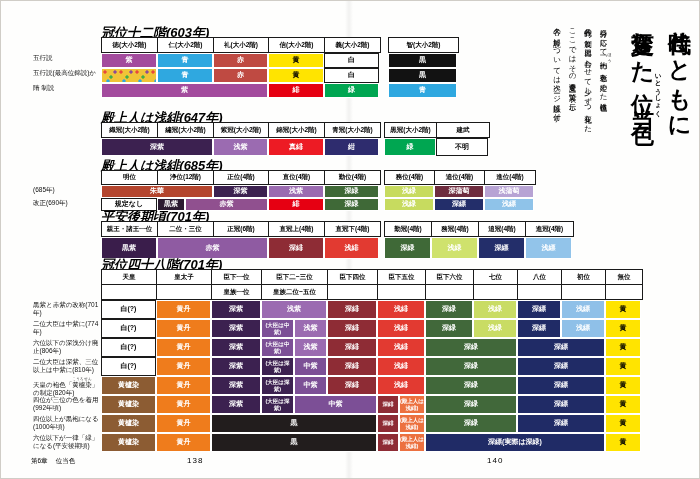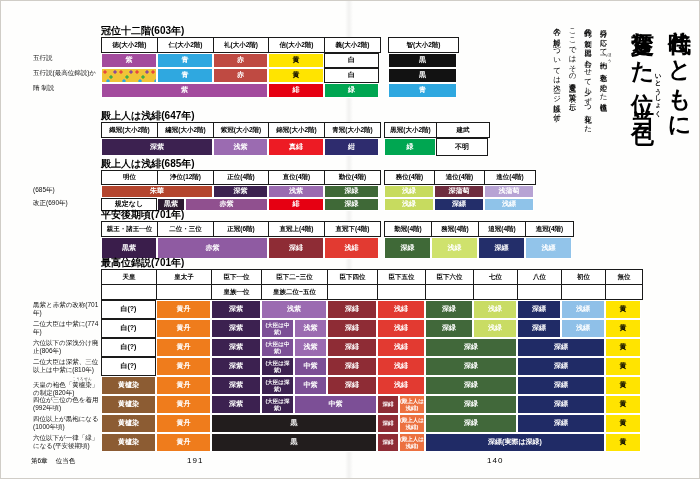--- a/index.html
+++ b/index.html
@@ -3,21 +3,21 @@
 <meta charset="utf-8">
 <style>
   html,body{margin:0;padding:0;background:#ece9e4;}
   .page{position:relative;width:700px;height:479px;background:#fefefd;border:1px solid #d0cdc7;
         box-sizing:border-box;overflow:hidden;
         font-family:"Liberation Sans","DejaVu Sans",sans-serif;color:#000;}
   .gutter{position:absolute;left:344px;top:0;width:8px;height:100%;
           background:linear-gradient(90deg,rgba(0,0,0,0),rgba(0,0,0,0.05),rgba(0,0,0,0));}
   
   .tbl{position:absolute;}
-  .tbl-title{position:absolute;top:-13px;left:0;font-size:10px;font-weight:bold;white-space:nowrap;color:#000;}
+  .tbl-title{position:absolute;top:-13px;left:0;font-size:13px;font-weight:bold;white-space:nowrap;color:#000;font-style:italic;}
   .trow{display:flex;position:relative;}
   .hrow{border:1px solid #1a1a1a;background:#fff;}
   .hrow + .hrow{margin-top:-1px;}
   .hcell{box-sizing:border-box;border-right:1px solid #1a1a1a;display:flex;align-items:center;justify-content:center;
          font-size:6.5px;font-weight:bold;color:#000;overflow:hidden;white-space:nowrap;}
   .hcell:last-child{border-right:none;}
   .cell{box-sizing:border-box;display:flex;align-items:center;justify-content:center;
         font-size:7px;font-weight:bold;color:#fff;overflow:hidden;text-align:center;line-height:1.15;}
   .colored{border:1px solid #fff;}
   .plain{border:1px solid #1a1a1a;background:#fff;color:#000;}
@@ -193,21 +193,21 @@
           <div class="hcell" style="width: 47px;">進冠(4階)</div>
         </div>
         <div class="trow" style="height: 22px;">
           <div class="cell colored" style="width: 47px; background: rgb(63, 105, 55);">深緑</div>
           <div class="cell colored" style="width: 47px; background: rgb(207, 226, 109);">浅緑</div>
           <div class="cell colored" style="width: 47px; background: rgb(35, 46, 106);">深縹</div>
           <div class="cell colored" style="width: 47px; background: rgb(146, 196, 234);">浅縹</div>
         </div>
       </div>
       <div class="tbl" style="left: 100px; top: 268px;">
-        <div class="tbl-title">最高位錦説(701年)</div>
+        <div class="tbl-title">冠位四十八階(701年)</div>
         <div class="trow hrow" style="height: 14px;">
           <div class="hcell" style="width: 55px;">天皇</div>
           <div class="hcell" style="width: 55px;">皇太子</div>
           <div class="hcell" style="width: 50px;">臣下一位</div>
           <div class="hcell" style="width: 66px;">臣下二~三位</div>
           <div class="hcell" style="width: 50px;">臣下四位</div>
           <div class="hcell" style="width: 48px;">臣下五位</div>
           <div class="hcell" style="width: 48px;">臣下六位</div>
           <div class="hcell" style="width: 44px;">七位</div>
           <div class="hcell" style="width: 44px;">八位</div>
@@ -342,15 +342,15 @@
   <div class="intro">
     <p><span>身分に応じて「</span><ruby><span>袍</span><rt>ほう</rt></ruby><span>」の色彩を定めた位当色は、</span></p>
     <p>各時代の制度と風習に合わせて少しずつ変化した。</p>
     <p>ここではその変遷を一覧表で示し、</p>
     <p>各々の解説については次ページ以降に付す。</p>
   </div>
 
   <div class="footer-left">
     <span>第6章</span><span class="sec">位当色</span>
   </div>
-  <div class="pageno pageno-left">191</div>
+  <div class="pageno pageno-left">138</div>
   <div class="pageno pageno-right">140</div>
 </div>
 
 </body></html>

